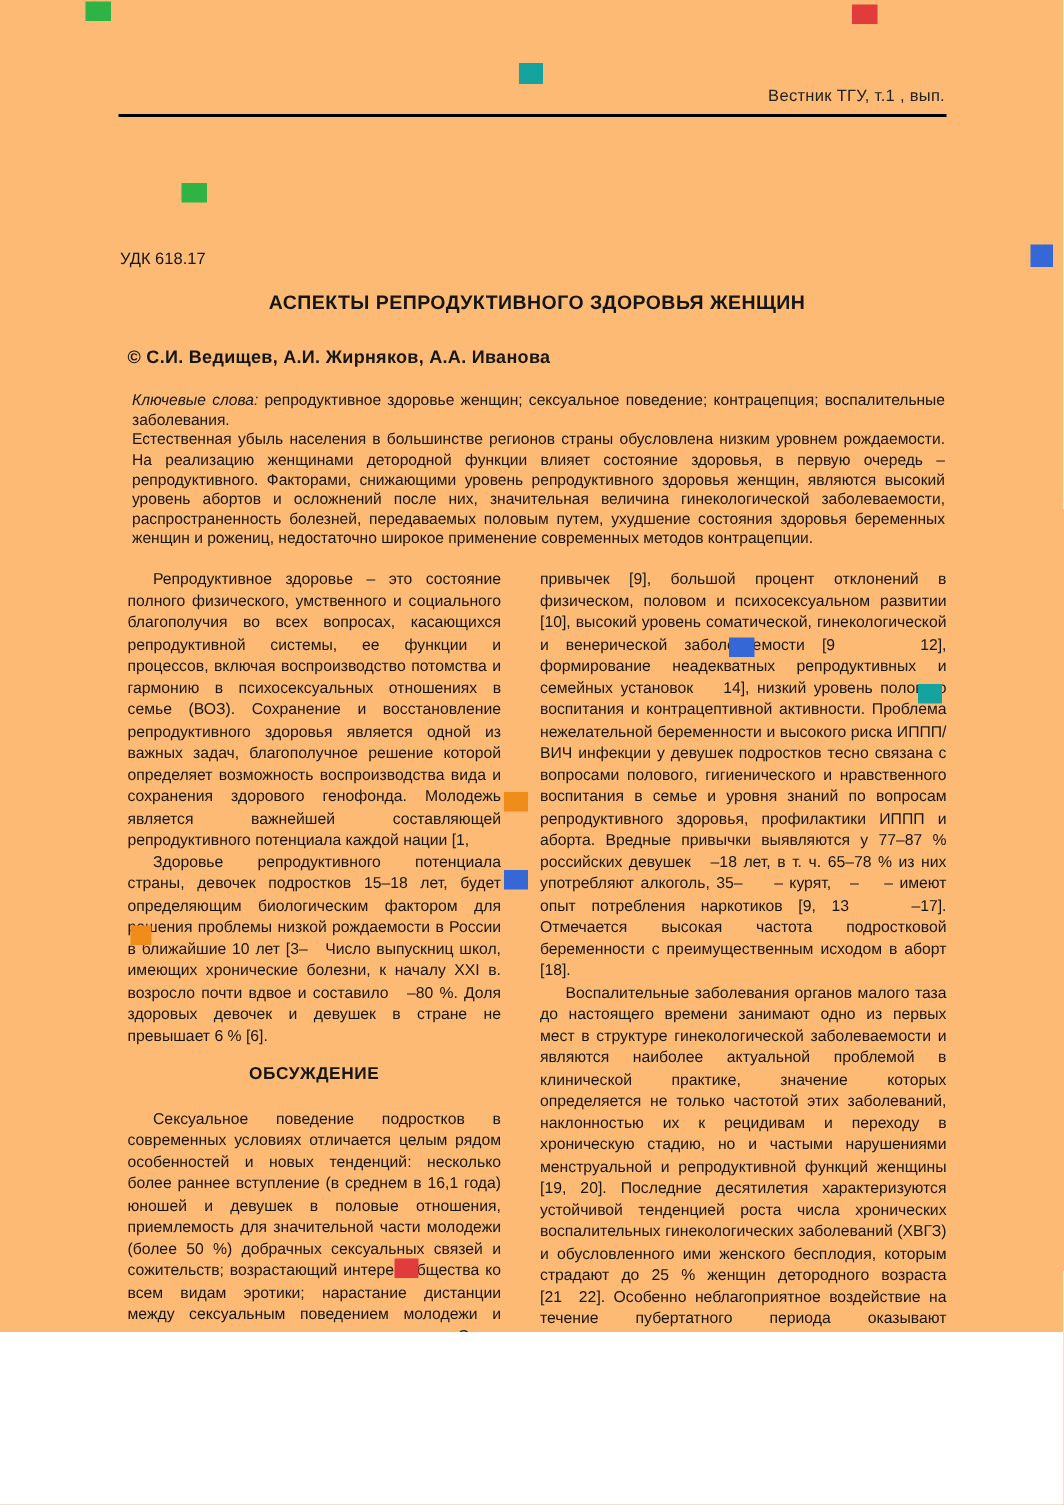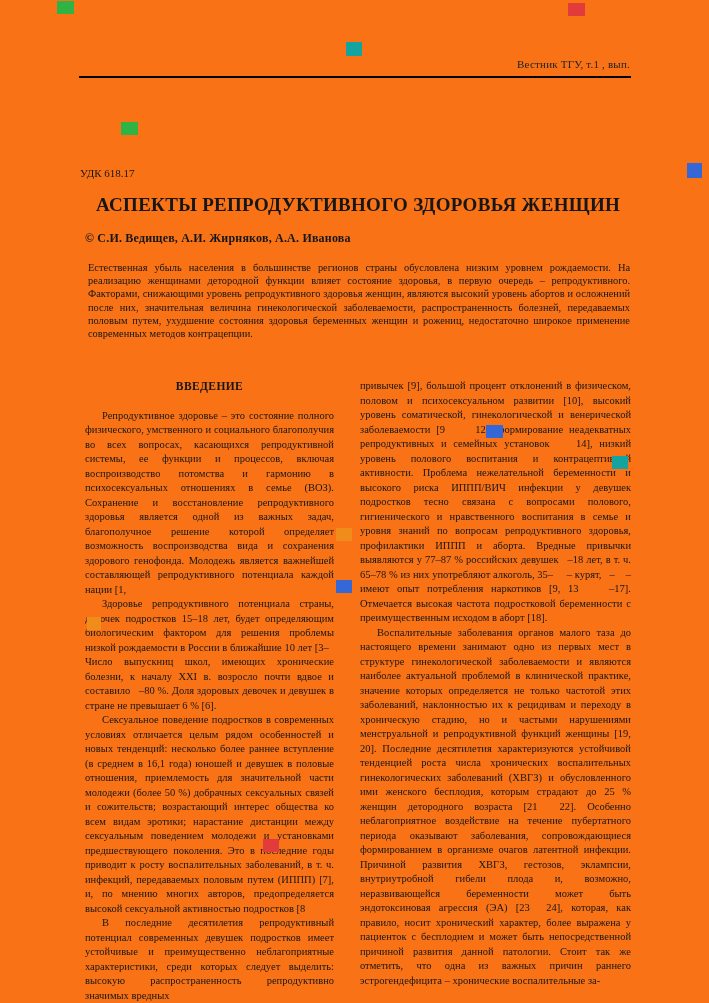--- a/index.html
+++ b/index.html
@@ -1,29 +1,29 @@
 <!DOCTYPE html>
 <html lang="ru"><head>
 <meta charset="utf-8">
 <style>
   html,body{margin:0;padding:0;background:#ffffff;}
   .page{
-    position:relative;width:709px;height:1003px;background:#f97316;overflow:hidden;
-    font-family:Liberation Serif, serif;color:#161616;
+    position:relative;width:709px;height:888px;background:#fdba74;overflow:hidden;
+    font-family:Liberation Sans, sans-serif;color:#161616;
   }
   .journal-header{
     position:absolute;top:58px;right:79px;font-size:11px;letter-spacing:.2px;color:#222;
   }
   .header-rule{
     position:absolute;top:76px;left:79px;width:552px;height:2px;background:#000;
   }
   .udc{position:absolute;top:154px;left:80px;font-size:11px;margin-top:13px;}
   .title{
     position:absolute;top:194px;left:85px;width:546px;margin:0;text-align:center;
-    font-size:19px;font-weight:bold;letter-spacing:.3px;
+    font-size:13px;font-weight:bold;letter-spacing:.3px;
   }
   .authors{
     position:absolute;top:231px;left:85px;width:546px;text-align:left;
     font-size:12px;font-weight:bold;letter-spacing:.2px;
   }
   .abstract{
     position:absolute;top:261px;left:88px;width:542px;
     font-size:10.4px;line-height:13.2px;text-align:justify;
   }
   .abstract p{margin:0;}
@@ -49,27 +49,28 @@
   <div class="journal-header">Вестник ТГУ, т.1 , вып.</div>
   <div class="header-rule"></div>
 
   <div class="udc">УДК 618.17</div>
 
   <h1 class="title">АСПЕКТЫ РЕПРОДУКТИВНОГО ЗДОРОВЬЯ ЖЕНЩИН</h1>
 
   <div class="authors">© С.И. Ведищев, А.И. Жирняков, А.А. Иванова</div>
 
   <div class="abstract">
+    <p><i>Ключевые слова:</i><span> репродуктивное здоровье женщин; сексуальное поведение; контрацепция; воспалительные заболевания.</span></p>
     <p>Естественная убыль населения в большинстве регионов страны обусловлена низким уровнем рождаемости. На реализацию женщинами детородной функции влияет состояние здоровья, в первую очередь – репродуктивного. Факторами, снижающими уровень репродуктивного здоровья женщин, являются высокий уровень абортов и осложнений после них, значительная величина гинекологической заболеваемости, распространенность болезней, передаваемых половым путем, ухудшение состояния здоровья беременных женщин и рожениц, недостаточно широкое применение современных методов контрацепции.</p>
   </div>
 
   <div class="col col-left">
-    <h2>ВВЕДЕНИЕ</h2>
     <p class="ind">Репродуктивное здоровье – это состояние полного физического, умственного и социального благополучия во всех вопросах, касающихся репродуктивной системы, ее функции и процессов, включая воспроизводство потомства и гармонию в психосексуальных отношениях в семье (ВОЗ). Сохранение и восстановление репродуктивного здоровья является одной из важных задач, благополучное решение которой определяет возможность воспроизводства вида и сохранения здорового генофонда. Молодежь является важнейшей составляющей репродуктивного потенциала каждой нации [1,</p>
     <p class="ind">Здоровье репродуктивного потенциала страны, девочек подростков 15–18 лет, будет определяющим биологическим фактором для решения проблемы низкой рождаемости в России в ближайшие 10 лет [3–&nbsp;&nbsp; Число выпускниц школ, имеющих хронические болезни, к началу XXI в. возросло почти вдвое и составило &nbsp;&nbsp;–80 %. Доля здоровых девочек и девушек в стране не превышает 6 % [6].</p>
+    <h2 class="mid">ОБСУЖДЕНИЕ</h2>
     <p class="ind">Сексуальное поведение подростков в современных условиях отличается целым рядом особенностей и новых тенденций: несколько более раннее вступление (в среднем в 16,1 года) юношей и девушек в половые отношения, приемлемость для значительной части молодежи (более 50 %) добрачных сексуальных связей и сожительств; возрастающий интерес общества ко всем видам эротики; нарастание дистанции между сексуальным поведением молодежи и установками предшествующего поколения. Это в последние годы приводит к росту воспалительных заболеваний, в т. ч. инфекций, передаваемых половым путем (ИППП) [7], и, по мнению многих авторов, предопределяется высокой сексуальной активностью подростков [8</p>
     <p class="ind">В последние десятилетия репродуктивный потенциал современных девушек подростков имеет устойчивые и преимущественно неблагоприятные характеристики, среди которых следует выделить: высокую распространенность репродуктивно значимых вредных</p>
   </div>
 
   <div class="col col-right">
     <p>привычек [9], большой процент отклонений в физическом, половом и психосексуальном развитии [10], высокий уровень соматической, гинекологической и венерической заболеваемости [9&nbsp;&nbsp;&nbsp;&nbsp;&nbsp;12], формирование неадекватных репродуктивных и семейных установок &nbsp;&nbsp;&nbsp;14], низкий уровень полового воспитания и контрацептивной активности. Проблема нежелательной беременности и высокого риска ИППП/ВИЧ инфекции у девушек подростков тесно связана с вопросами полового, гигиенического и нравственного воспитания в семье и уровня знаний по вопросам репродуктивного здоровья, профилактики ИППП и аборта. Вредные привычки выявляются у 77–87 % российских девушек &nbsp;&nbsp;–18 лет, в т. ч. 65–78 % из них употребляют алкоголь, 35–&nbsp;&nbsp;&nbsp;&nbsp;&nbsp;– курят, &nbsp;&nbsp;–&nbsp;&nbsp;&nbsp;&nbsp;– имеют опыт потребления наркотиков [9, 13&nbsp;&nbsp;&nbsp;&nbsp;–17]. Отмечается высокая частота подростковой беременности с преимущественным исходом в аборт [18].</p>
     <p class="ind">Воспалительные заболевания органов малого таза до настоящего времени занимают одно из первых мест в структуре гинекологической заболеваемости и являются наиболее актуальной проблемой в клинической практике, значение которых определяется не только частотой этих заболеваний, наклонностью их к рецидивам и переходу в хроническую стадию, но и частыми нарушениями менструальной и репродуктивной функций женщины [19, 20]. Последние десятилетия характеризуются устойчивой тенденцией роста числа хронических воспалительных гинекологических заболеваний (ХВГЗ) и обусловленного ими женского бесплодия, которым страдают до 25 % женщин детородного возраста [21&nbsp;&nbsp;22]. Особенно неблагоприятное воздействие на течение пубертатного периода оказывают заболевания, сопровождающиеся формированием в организме очагов латентной инфекции. Причиной развития ХВГЗ, гестозов, эклампсии, внутриутробной гибели плода и, возможно, неразвивающейся беременности может быть эндотоксиновая агрессия (ЭА) [23&nbsp;&nbsp;24], которая, как правило, носит хронический характер, более выражена у пациенток с бесплодием и может быть непосредственной причиной развития данной патологии. Стоит так же отметить, что одна из важных причин раннего эстрогендефицита – хронические воспалительные за-</p>
   </div>
 
   <div id="overlay-layer">

